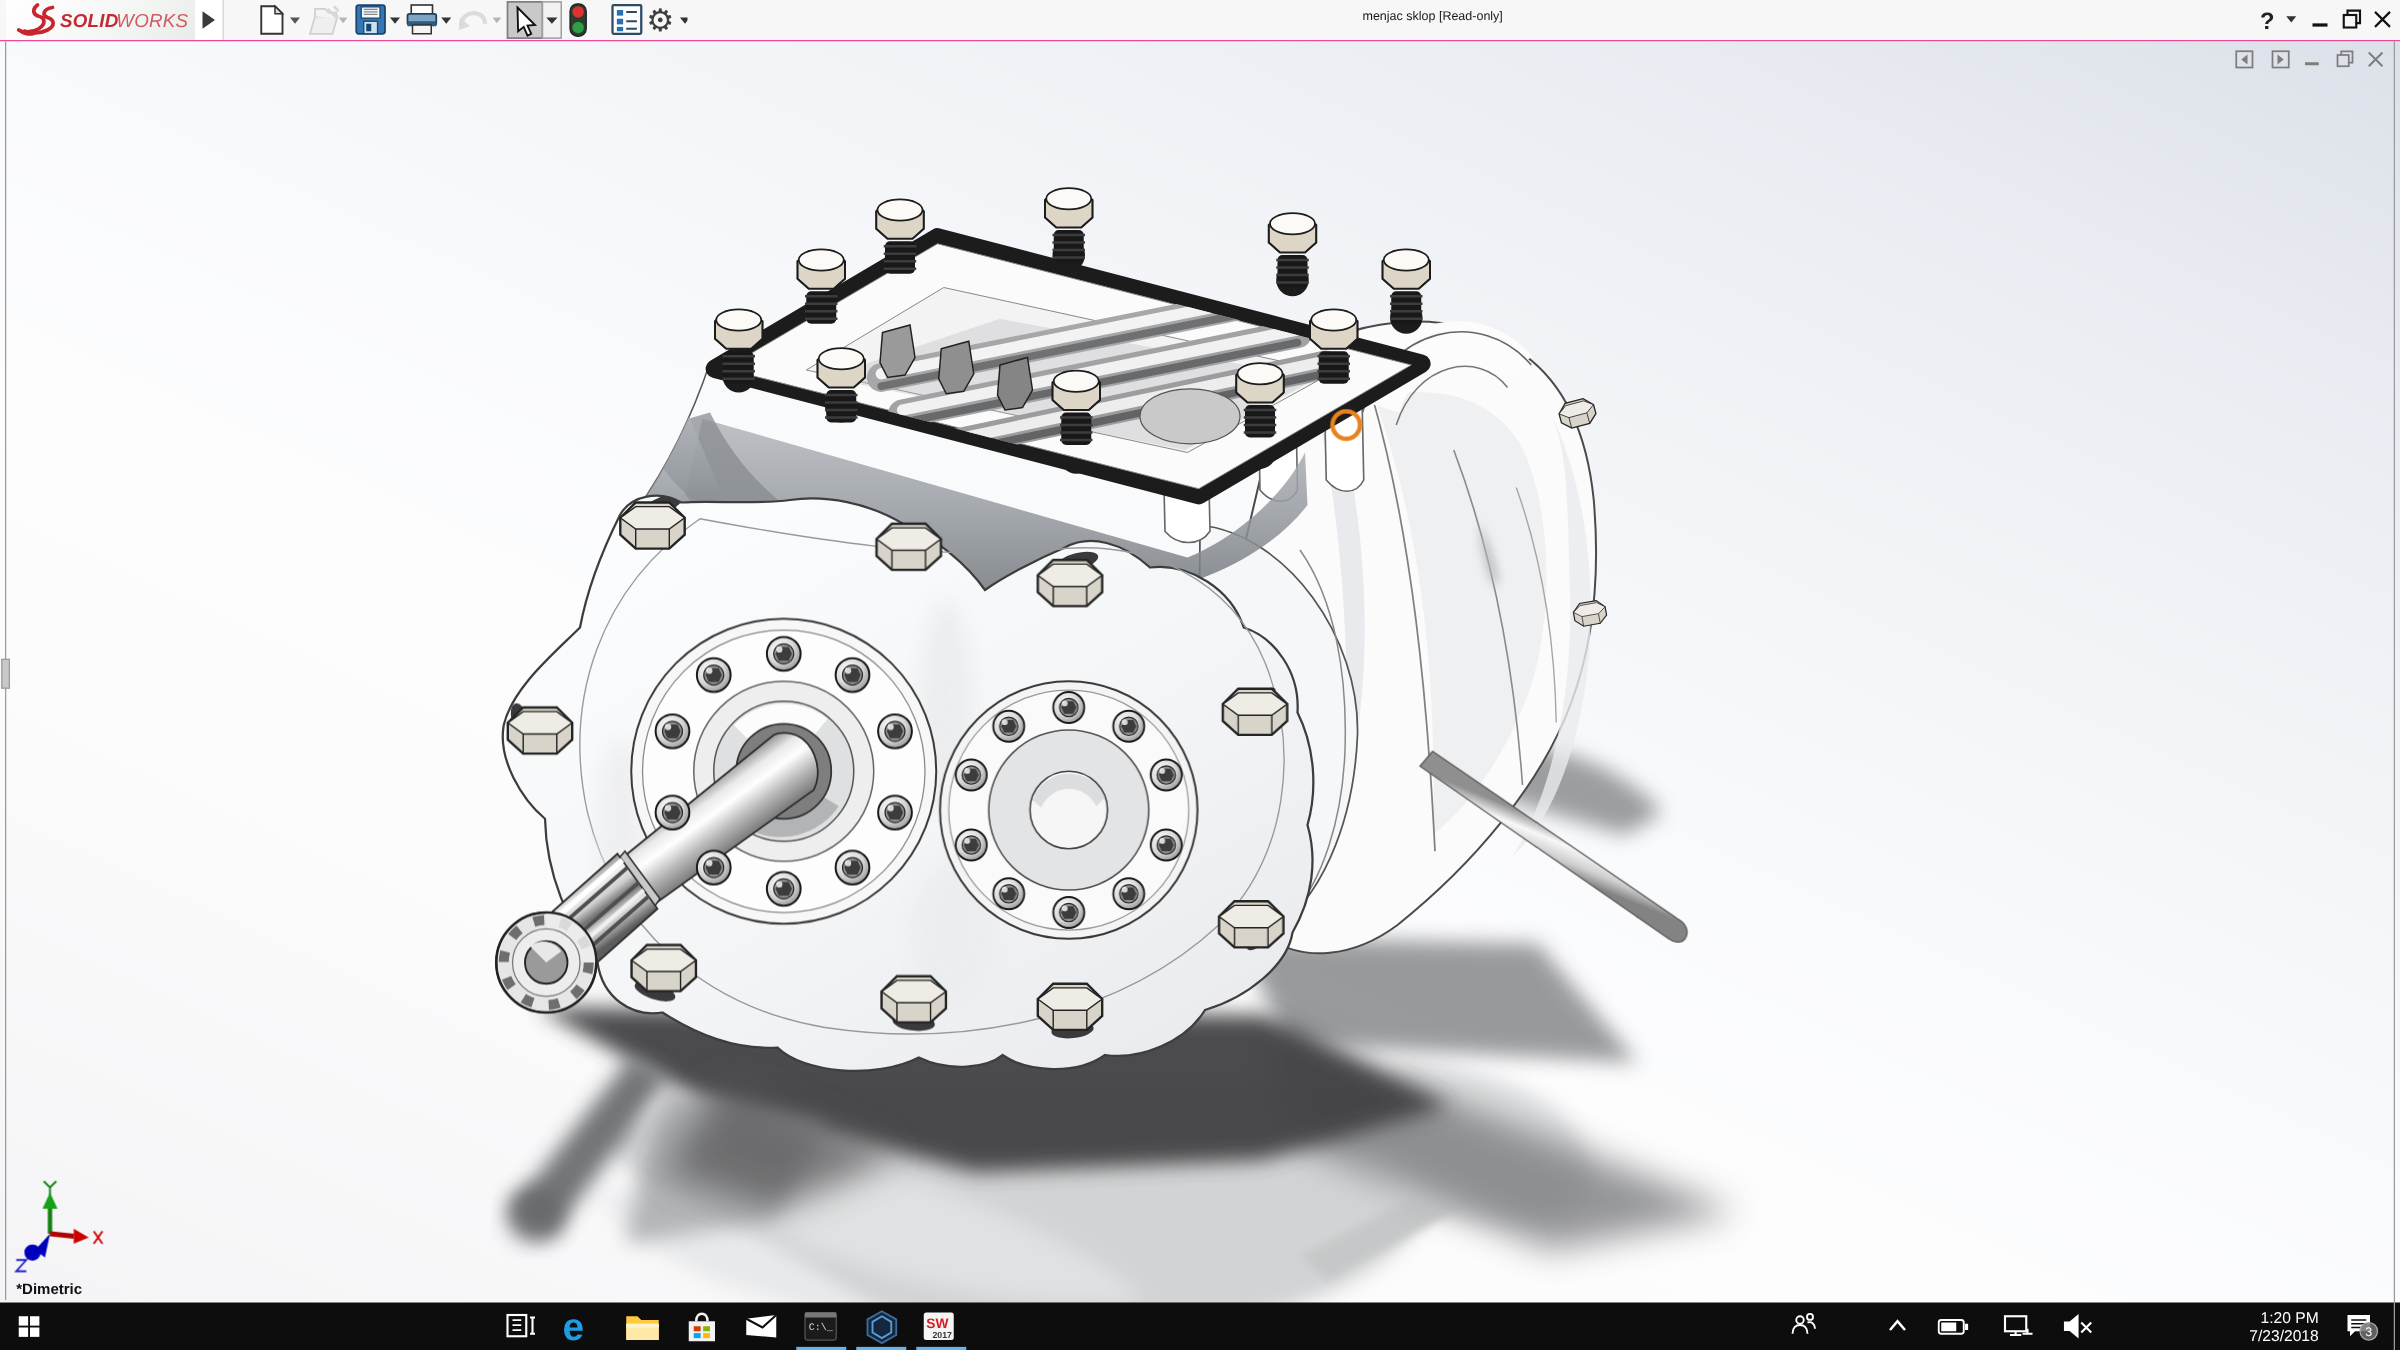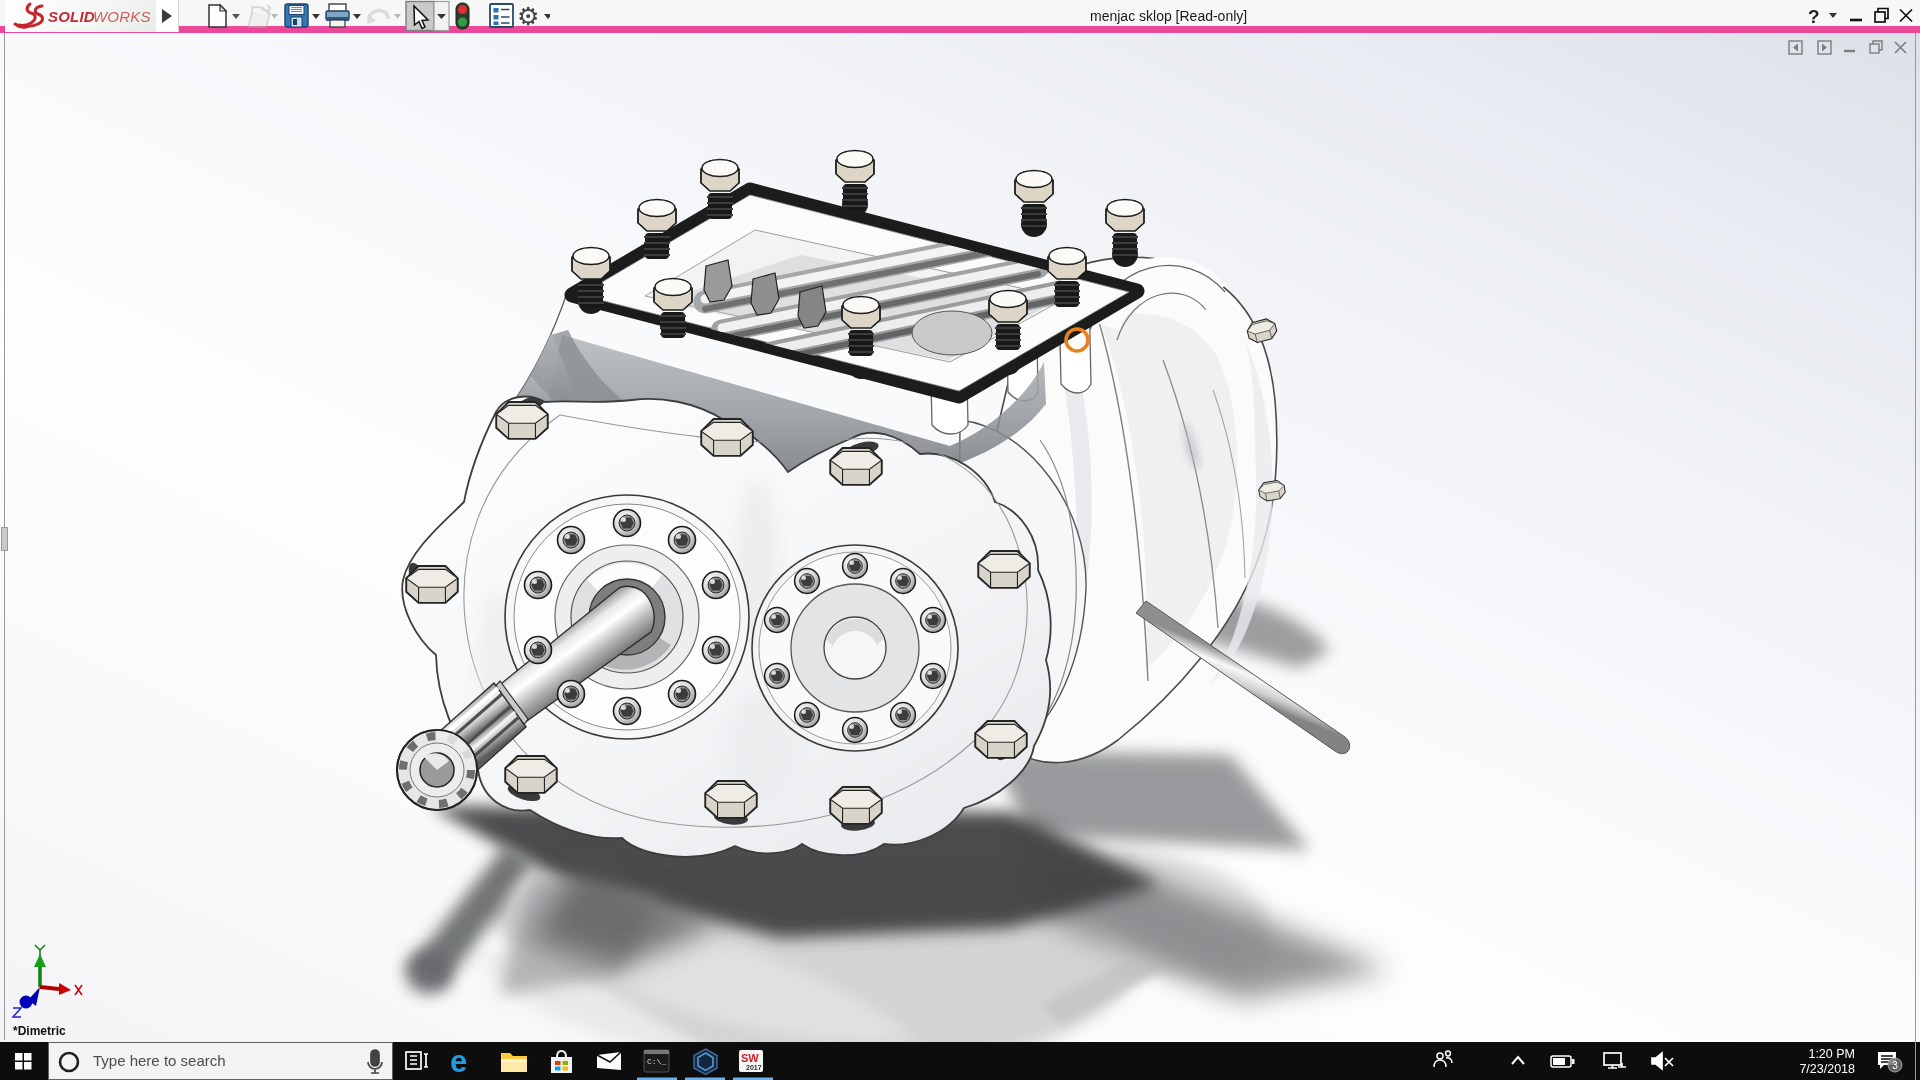--- a/index.html
+++ b/index.html
@@ -3,25 +3,25 @@
 <meta charset="utf-8">
 <style>
 html,body{margin:0;padding:0;width:1920px;height:1080px;overflow:hidden;font-family:"Liberation Sans",sans-serif;}
 #stage{position:absolute;top:0;left:0;width:1920px;height:1080px;background:#fff;}
 
 #viewport{position:absolute;top:33px;left:0;width:1920px;height:1009px;
  background:
  linear-gradient(205deg,#dce0e8 0%,#e8ebf1 14%,#f1f3f7 30%,#f9fafc 48%,#fdfdfe 62%,#fbfbfc 75%,#f4f4f6 100%);
  box-sizing:border-box;}
 
-#titlebar{position:absolute;top:0;left:0;width:1920px;height:33px;background:#f7f7f7;border-bottom:7px solid #ec4899;box-sizing:border-box;}
+#titlebar{position:absolute;top:0;left:0;width:1920px;height:33px;background:#f7f7f7;border-bottom:1px solid #ec4899;box-sizing:border-box;}
 #logoarea{position:absolute;top:0;left:5px;width:151px;height:32px;background:linear-gradient(135deg,#ffffff 0%,#f4f6f4 60%,#e8ece9 100%);border-right:1px solid #b5b5b5;}
 #playbtn{position:absolute;top:0;left:156px;width:22px;height:32px;background:#fff;border-right:1px solid #cfcfcf;}
 #playbtn:after{content:"";position:absolute;left:6px;top:9px;border-left:10px solid #3a3a3a;border-top:7px solid transparent;border-bottom:7px solid transparent;}
-.ttext{position:absolute;top:8px;left:1090px;font-size:14px;color:#1a1a1a;}
+.ttext{position:absolute;top:8px;left:1090px;font-size:10px;color:#1a1a1a;}
 #taskbar{position:absolute;top:1042px;left:0;width:1920px;height:38px;background:#0d0d0d;}
 #searchbox{position:absolute;top:0;left:48px;width:345px;height:38px;background:#f3f3f3;border:1px solid #5e6366;box-sizing:border-box;}
 #searchbox .stext{position:absolute;left:44px;top:9px;font-size:15px;color:#4c4c4c;}
 .dimetric{position:absolute;top:1024px;left:13px;font-size:12px;font-weight:bold;color:#101010;letter-spacing:0px;}
 </style>
 </head>
 <body>
 <div id="stage">
   <div id="viewport"></div>
   <div style="position:absolute;top:33px;left:4px;width:1px;height:1007px;background:#9a9a9a"></div>
@@ -485,30 +485,20 @@
   <div id="taskbar">
 
     <svg width="48" height="38" style="position:absolute;left:0;top:0">
       <g fill="#fff">
         <rect x="15" y="11" width="7.5" height="7.5"></rect>
         <rect x="24" y="11" width="7.5" height="7.5"></rect>
         <rect x="15" y="20" width="7.5" height="7.5"></rect>
         <rect x="24" y="20" width="7.5" height="7.5"></rect>
       </g>
     </svg>
-    <div id="searchbox">
-      <svg width="345" height="38">
-        <circle cx="20" cy="19" r="9" fill="none" stroke="#1e1e1e" stroke-width="2.6"></circle>
-        <g stroke="#444" stroke-width="1.7" fill="none">
-          <path d="M322,11 v8 a4,4 0 0 0 8,0 v-8 a4,4 0 0 0 -8,0 Z" fill="#444"></path>
-          <path d="M319,19 a7,7 0 0 0 14,0 M326,26 v4 M322,30 h8"></path>
-        </g>
-      </svg>
-      <div class="stext">Type here to search</div>
-    </div>
 
     <svg width="420" height="38" style="position:absolute;left:393px;top:0">
 
       <g stroke="#fff" stroke-width="1.7" fill="none">
         <rect x="13" y="10" width="15" height="17"></rect>
         <path d="M31,12 h4 M31,25 h4 M33,12 v13"></path>
         <path d="M17,14 h7 M17,18 h7 M17,22 h7" stroke-width="1.4"></path>
       </g>
 
       <text x="57" y="30" font-size="31" font-weight="bold" fill="#1e9de4" font-family="Liberation Sans">e</text>

